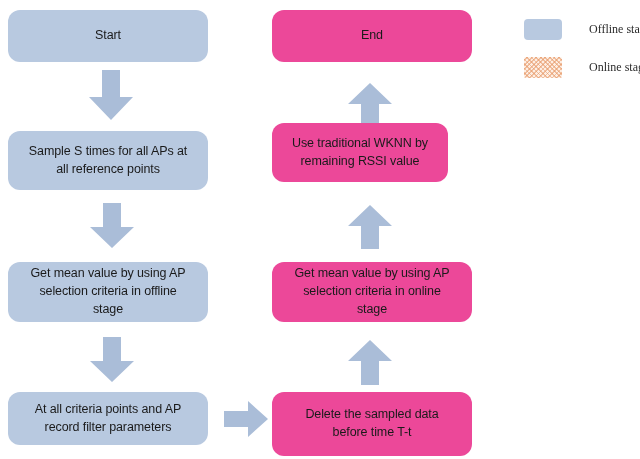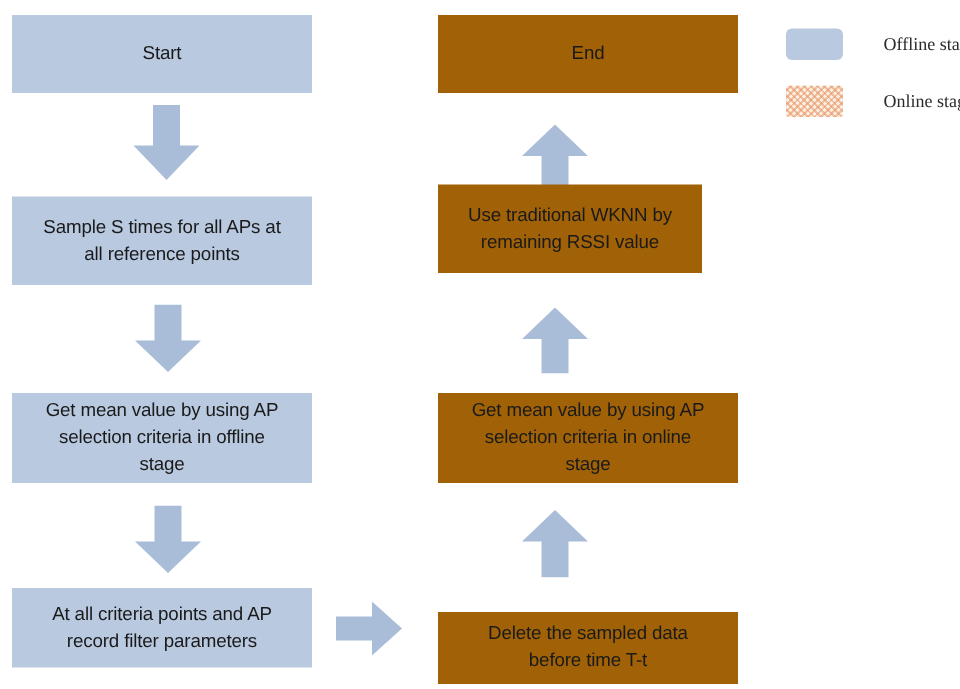--- a/index.html
+++ b/index.html
@@ -15,37 +15,36 @@
   }
   #canvas {
     position: relative;
     width: 640px;
     height: 459px;
     background: #ffffff;
   }
   .node {
     position: absolute;
     box-sizing: border-box;
-    border-radius: 0;
+    border-radius: 12px;
     display: flex;
     align-items: center;
     justify-content: center;
     text-align: center;
     color: #1a1a1a;
     font-size: 12.5px;
     line-height: 1.42;
     padding: 4px 12px;
     letter-spacing: -0.1px;
   }
   .node-offline {
     background: #b8c9e0;
   }
   .node-online {
-    background: #a16207;
-    margin-left: 20px;
+    background: #ec4899;
   }
   .node-label {
     display: block;
     white-space: pre-line;
   }
   .arrow {
     position: absolute;
   }
   .arrow svg {
     display: block;
@@ -159,21 +158,21 @@
 selection criteria in online
 stage</span>
   </div>
 
   <div class="arrow" style="left:348px; top:340px; width:44px; height:45px;">
     <svg viewBox="0 0 44 45" preserveAspectRatio="none" aria-hidden="true">
       <polygon points="22,0 44,21 31,21 31,45 13,45 13,21 0,21" fill="#aabdd8"></polygon>
     </svg>
   </div>
 
-  <div class="node node-online" style="left:272px; top:408px; width:200px; height:48px;align-items:center;">
+  <div class="node node-online" style="left:272px; top:392px; width:200px; height:64px;align-items:center;">
     <span class="node-label">Delete the sampled data
 before time T-t</span>
   </div>
 
   <div class="legend">
 
     <div class="legend-row" style="left:524px; top:19px;">
       <span class="legend-swatch legend-swatch-offline"></span>
       <span class="legend-text">Offline stage</span>
     </div>

